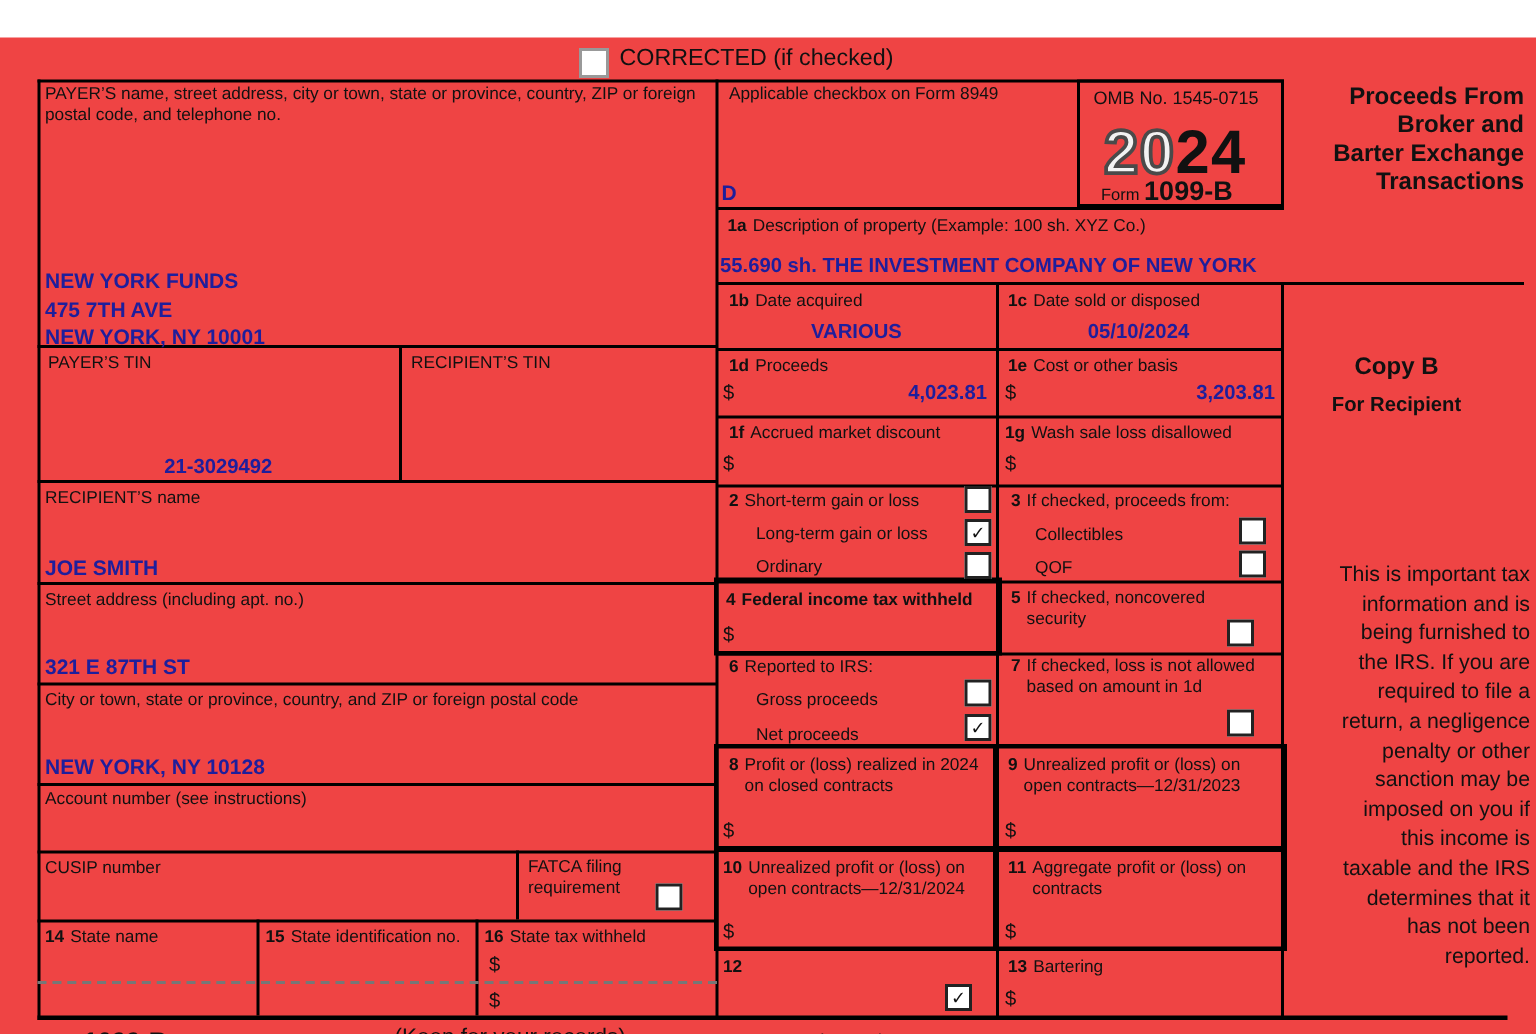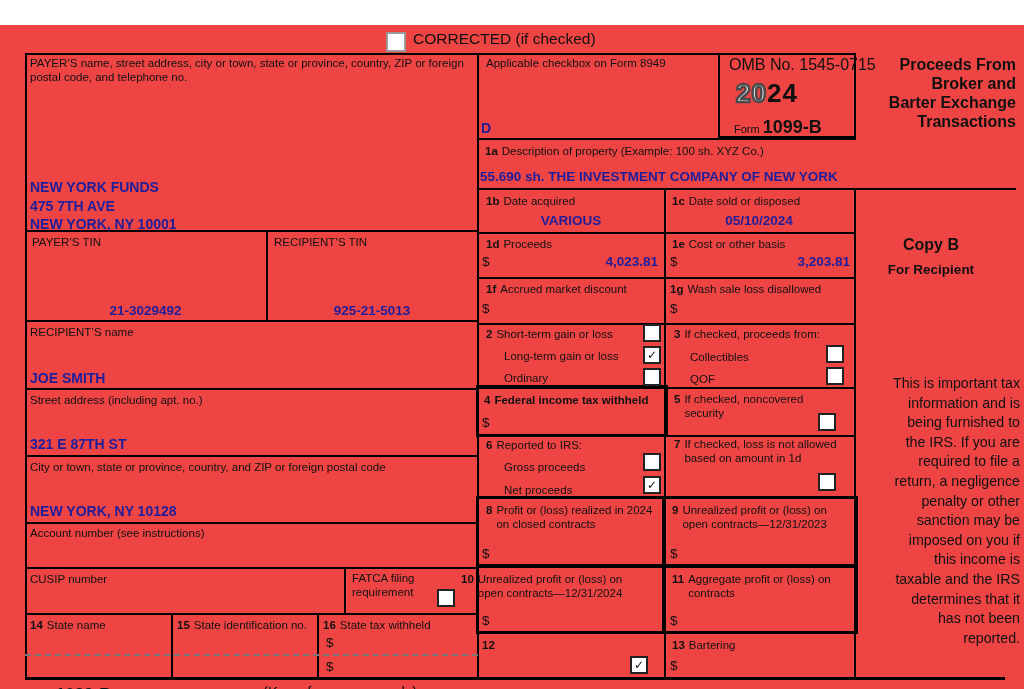--- a/index.html
+++ b/index.html
@@ -14,21 +14,21 @@
   .val{position:absolute;color:#1e1e9c;font-weight:700;font-size:13.5px;line-height:16px;white-space:pre-line;}
   .ctr{text-align:center;}
   .rt{text-align:right;}
   .dollar{position:absolute;font-size:13.5px;color:#111;}
   .cb{position:absolute;width:14px;height:14px;border:2px solid #222;background:#fff;
       display:flex;align-items:center;justify-content:center;font-size:12px;font-weight:700;color:#111;line-height:1;}
   .boldbox{position:absolute;border:3px solid #000;box-sizing:border-box;background:transparent;}
   .ombbox{position:absolute;border:2.5px solid #000;box-sizing:border-box;}
   .bigtitle{position:absolute;font-weight:700;font-size:16px;line-height:19px;white-space:pre-line;}
   .notice{position:absolute;font-size:14.2px;line-height:19.6px;white-space:pre-line;}
-  .year{position:absolute;font-weight:700;font-size:26px;letter-spacing:1px;}
+  .year{position:absolute;font-weight:700;font-size:41px;letter-spacing:1px;}
   .year .outline{color:#f2f2f2;-webkit-text-stroke:2.5px #4a4a4a;}
   .boldlbl{font-weight:700;}
 </style>
 </head>
 <body>
 
 <div id="page">
 
   <div class="hl" style="left:25px;top:28px;width:831px"></div>
   <div class="hl" style="left:478px;top:113px;width:378px"></div>
@@ -64,21 +64,21 @@
   <div class="cb" style="left:386px;top:7px;width:16px;height:16px;border-color:#999"></div>
   <div class="plain" style="left:413px;top:7px;font-size:15.5px">CORRECTED (if checked)</div>
 
   <div class="plain" style="left:30px;top:31px;width:445px">PAYER’S name, street address, city or town, state or province, country, ZIP or foreign postal code, and telephone no.</div>
   <div class="val" style="left:30px;top:153px;font-size:14px;line-height:18.5px">NEW YORK FUNDS
 475 7TH AVE
 NEW YORK, NY 10001</div>
 
   <div class="plain" style="left:486px;top:31px;width:210px">Applicable checkbox on Form 8949</div>
   <div class="val" style="left:481px;top:95px;font-size:14px">D</div>
-  <div class="plain" style="left:729px;top:33px;font-size:16px">OMB No. 1545-0715</div>
+  <div class="plain" style="left:729px;top:33px;font-size:12px">OMB No. 1545-0715</div>
   <div class="year" style="left:736px;top:53px"><span class="outline">20</span><span>24</span></div>
   <div class="plain" style="left:734px;top:95px;font-size:11px"><span>Form</span> <span style="font-size:18px;font-weight:700">1099-B</span></div>
   <div class="bigtitle rt" style="left:845px;top:30px;width:171px">Proceeds From
 Broker and
 Barter Exchange
 Transactions</div>
 
   <div class="lbl" style="left:485px;top:119px;width:380px">
       <span class="num">1a</span>
       <span>Description of property (Example: 100 sh. XYZ Co.)</span>
@@ -170,21 +170,21 @@
       <span class="num">8</span>
       <span>Profit or (loss) realized in 2024 on closed contracts</span>
     </div>
   <div class="dollar" style="left:482px;top:521px">$</div>
   <div class="lbl" style="left:672px;top:478px;width:178px">
       <span class="num">9</span>
       <span>Unrealized profit or (loss) on open contracts—12/31/2023</span>
     </div>
   <div class="dollar" style="left:670px;top:521px">$</div>
 
-  <div class="lbl" style="left:461px;top:547px;width:180px">
+  <div class="lbl" style="left:482px;top:547px;width:180px">
       <span class="num">10</span>
       <span>Unrealized profit or (loss) on open contracts—12/31/2024</span>
     </div>
   <div class="dollar" style="left:482px;top:588px">$</div>
   <div class="lbl" style="left:672px;top:547px;width:165px">
       <span class="num">11</span>
       <span>Aggregate profit or (loss) on contracts</span>
     </div>
   <div class="dollar" style="left:670px;top:588px">$</div>
 
@@ -194,21 +194,20 @@
   <div class="cb" style="left:630px;top:631px">✓</div>
   <div class="lbl" style="left:672px;top:613px">
       <span class="num">13</span>
       <span>Bartering</span>
     </div>
   <div class="dollar" style="left:670px;top:633px">$</div>
 
   <div class="plain" style="left:32px;top:210px">PAYER’S TIN</div>
   <div class="plain" style="left:274px;top:210px">RECIPIENT’S TIN</div>
   <div class="val ctr" style="left:25px;top:278px;width:241px">21-3029492</div>
-  <div class="val ctr" style="left:266px;top:278px;width:212px">925-21-5013</div>
 
   <div class="plain" style="left:30px;top:300px">RECIPIENT’S name</div>
   <div class="val" style="left:30px;top:345px;font-size:14px">JOE SMITH</div>
   <div class="plain" style="left:30px;top:368px">Street address (including apt. no.)</div>
   <div class="val" style="left:30px;top:411px;font-size:14px">321 E 87TH ST</div>
   <div class="plain" style="left:30px;top:435px;width:440px">City or town, state or province, country, and ZIP or foreign postal code</div>
   <div class="val" style="left:30px;top:478px;font-size:14px">NEW YORK, NY 10128</div>
 
   <div class="plain" style="left:30px;top:501px">Account number (see instructions)</div>
   <div class="val" style="left:30px;top:520px"></div>

